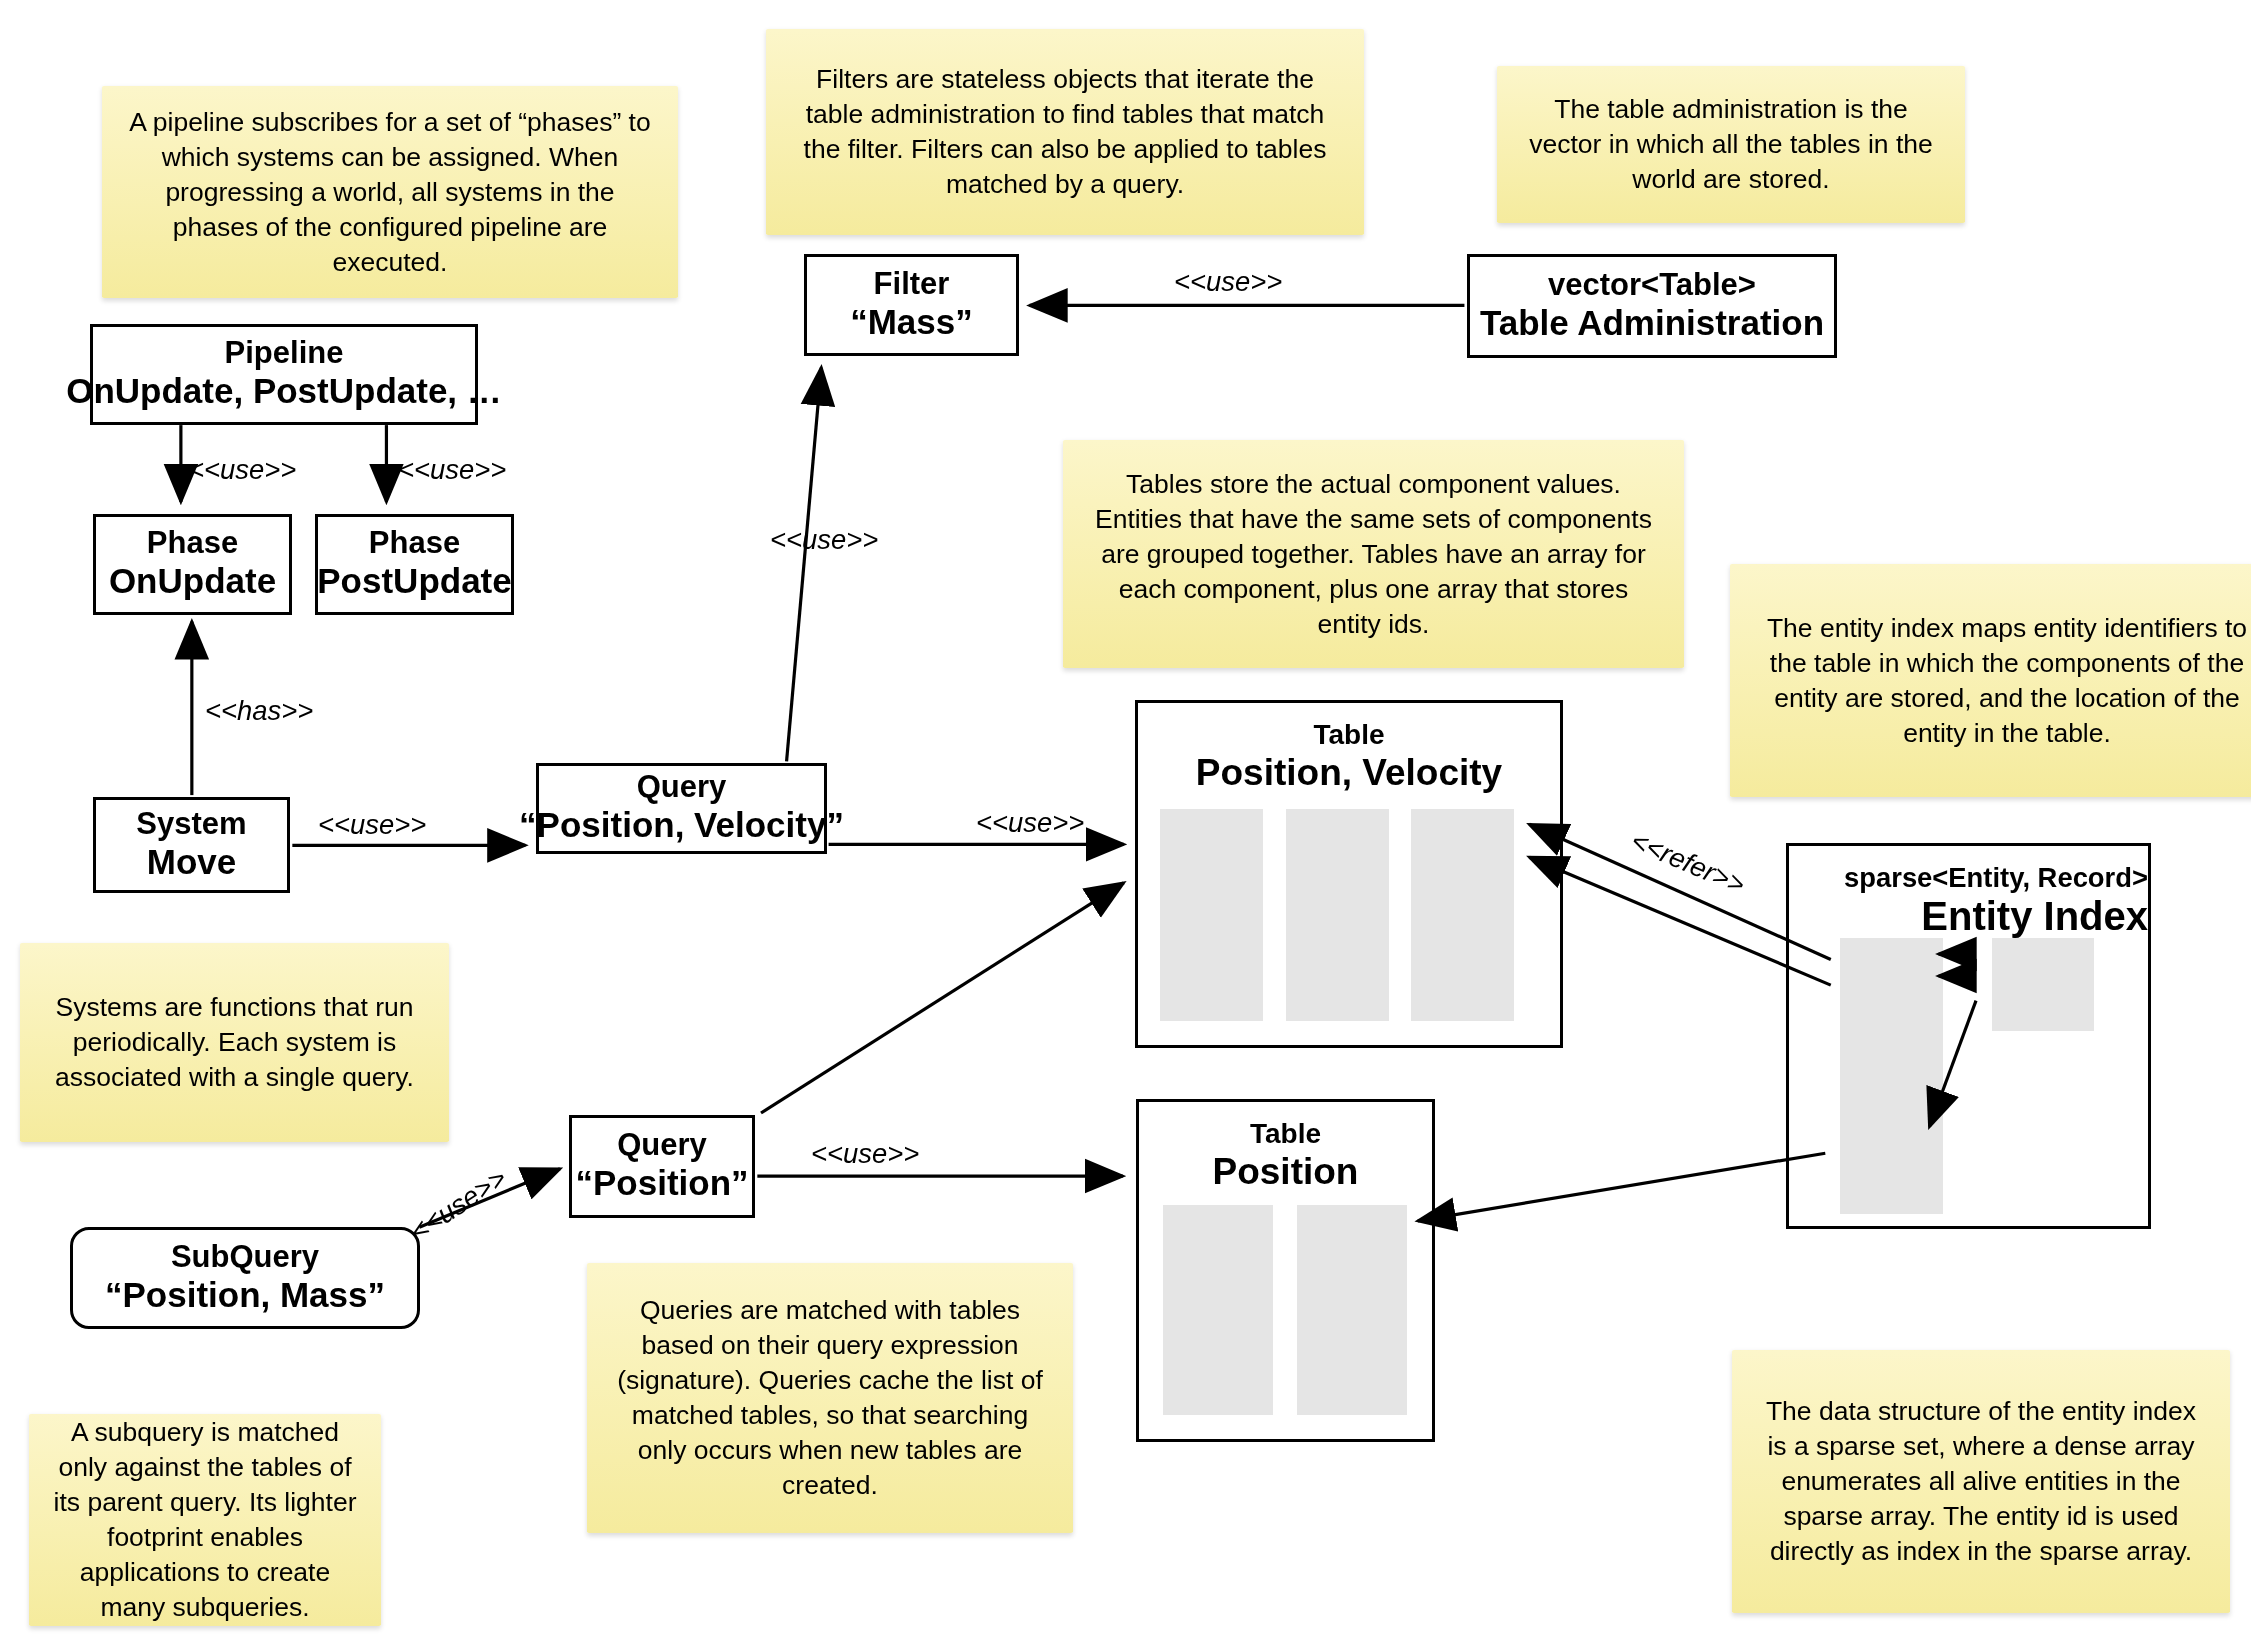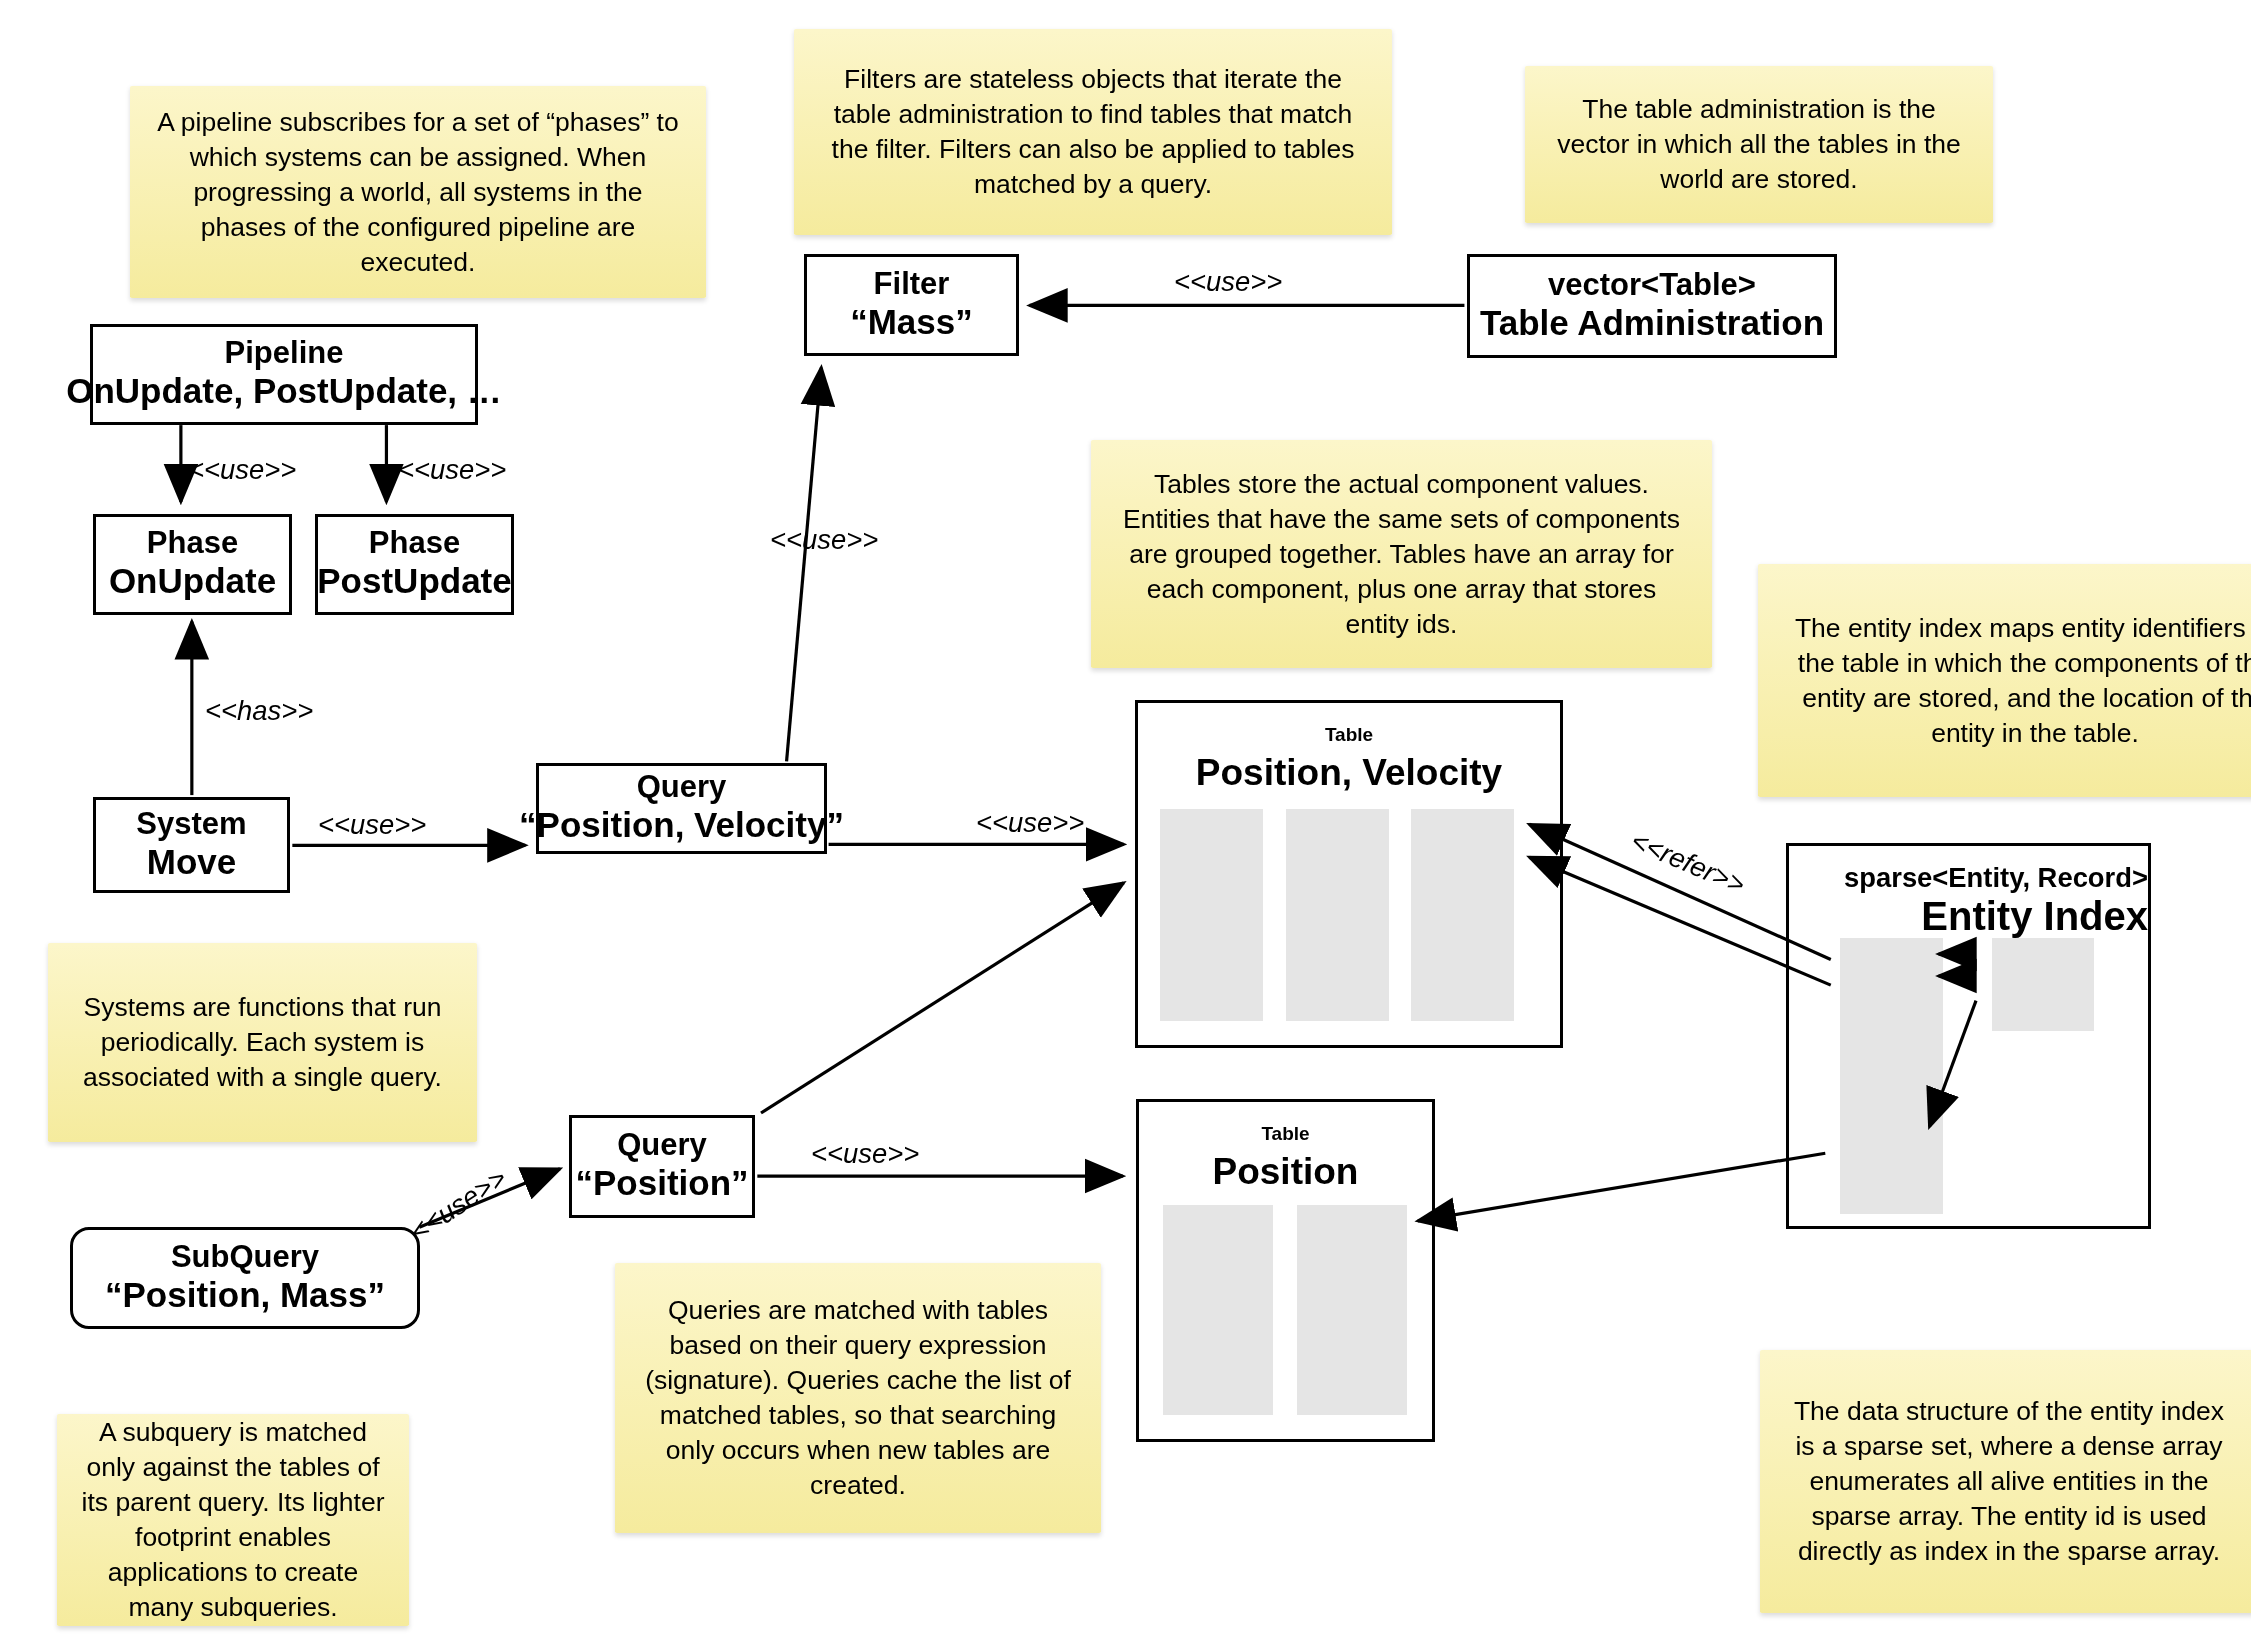--- a/index.html
+++ b/index.html
@@ -18,38 +18,37 @@
     font-size: 26.5px;
     line-height: 35px;
     text-align: center;
     padding: 20px 22px;
     box-sizing: border-box;
     border-radius: 1.8px;
     box-shadow: 0 2.7px 5.5px rgba(0,0,0,0.14);
     display: flex;
     align-items: center;
     justify-content: center;
-    margin-left: 28px;
   }
   .uml {
     position: absolute;
     background: #ffffff;
     border: 3.7px solid #000000;
     box-sizing: border-box;
     display: flex;
     flex-direction: column;
     justify-content: center;
     align-items: center;
     text-align: center;
     z-index: 1;
   }
   .uml .stereo { font-weight: 700; font-size: 31px; line-height: 33px; white-space: nowrap; }
   .uml .name   { font-weight: 700; font-size: 35px; line-height: 44px; white-space: nowrap; }
   .uml.big-table { justify-content: flex-start; padding-top: 14.6px; }
-  .uml.big-table .stereo { font-size: 19px; }
+  .uml.big-table .stereo { font-size: 28px; }
   .uml.big-table .name { font-size: 37px; }
   .uml.entity .stereo { font-size: 27.4px; }
   .uml.entity .name { font-size: 40px; }
   .bar { position: absolute; background: #E5E5E5; }
   .elabel {
     position: absolute;
     font-style: italic;
     font-size: 27.4px;
     line-height: 29px;
     color: #000;

